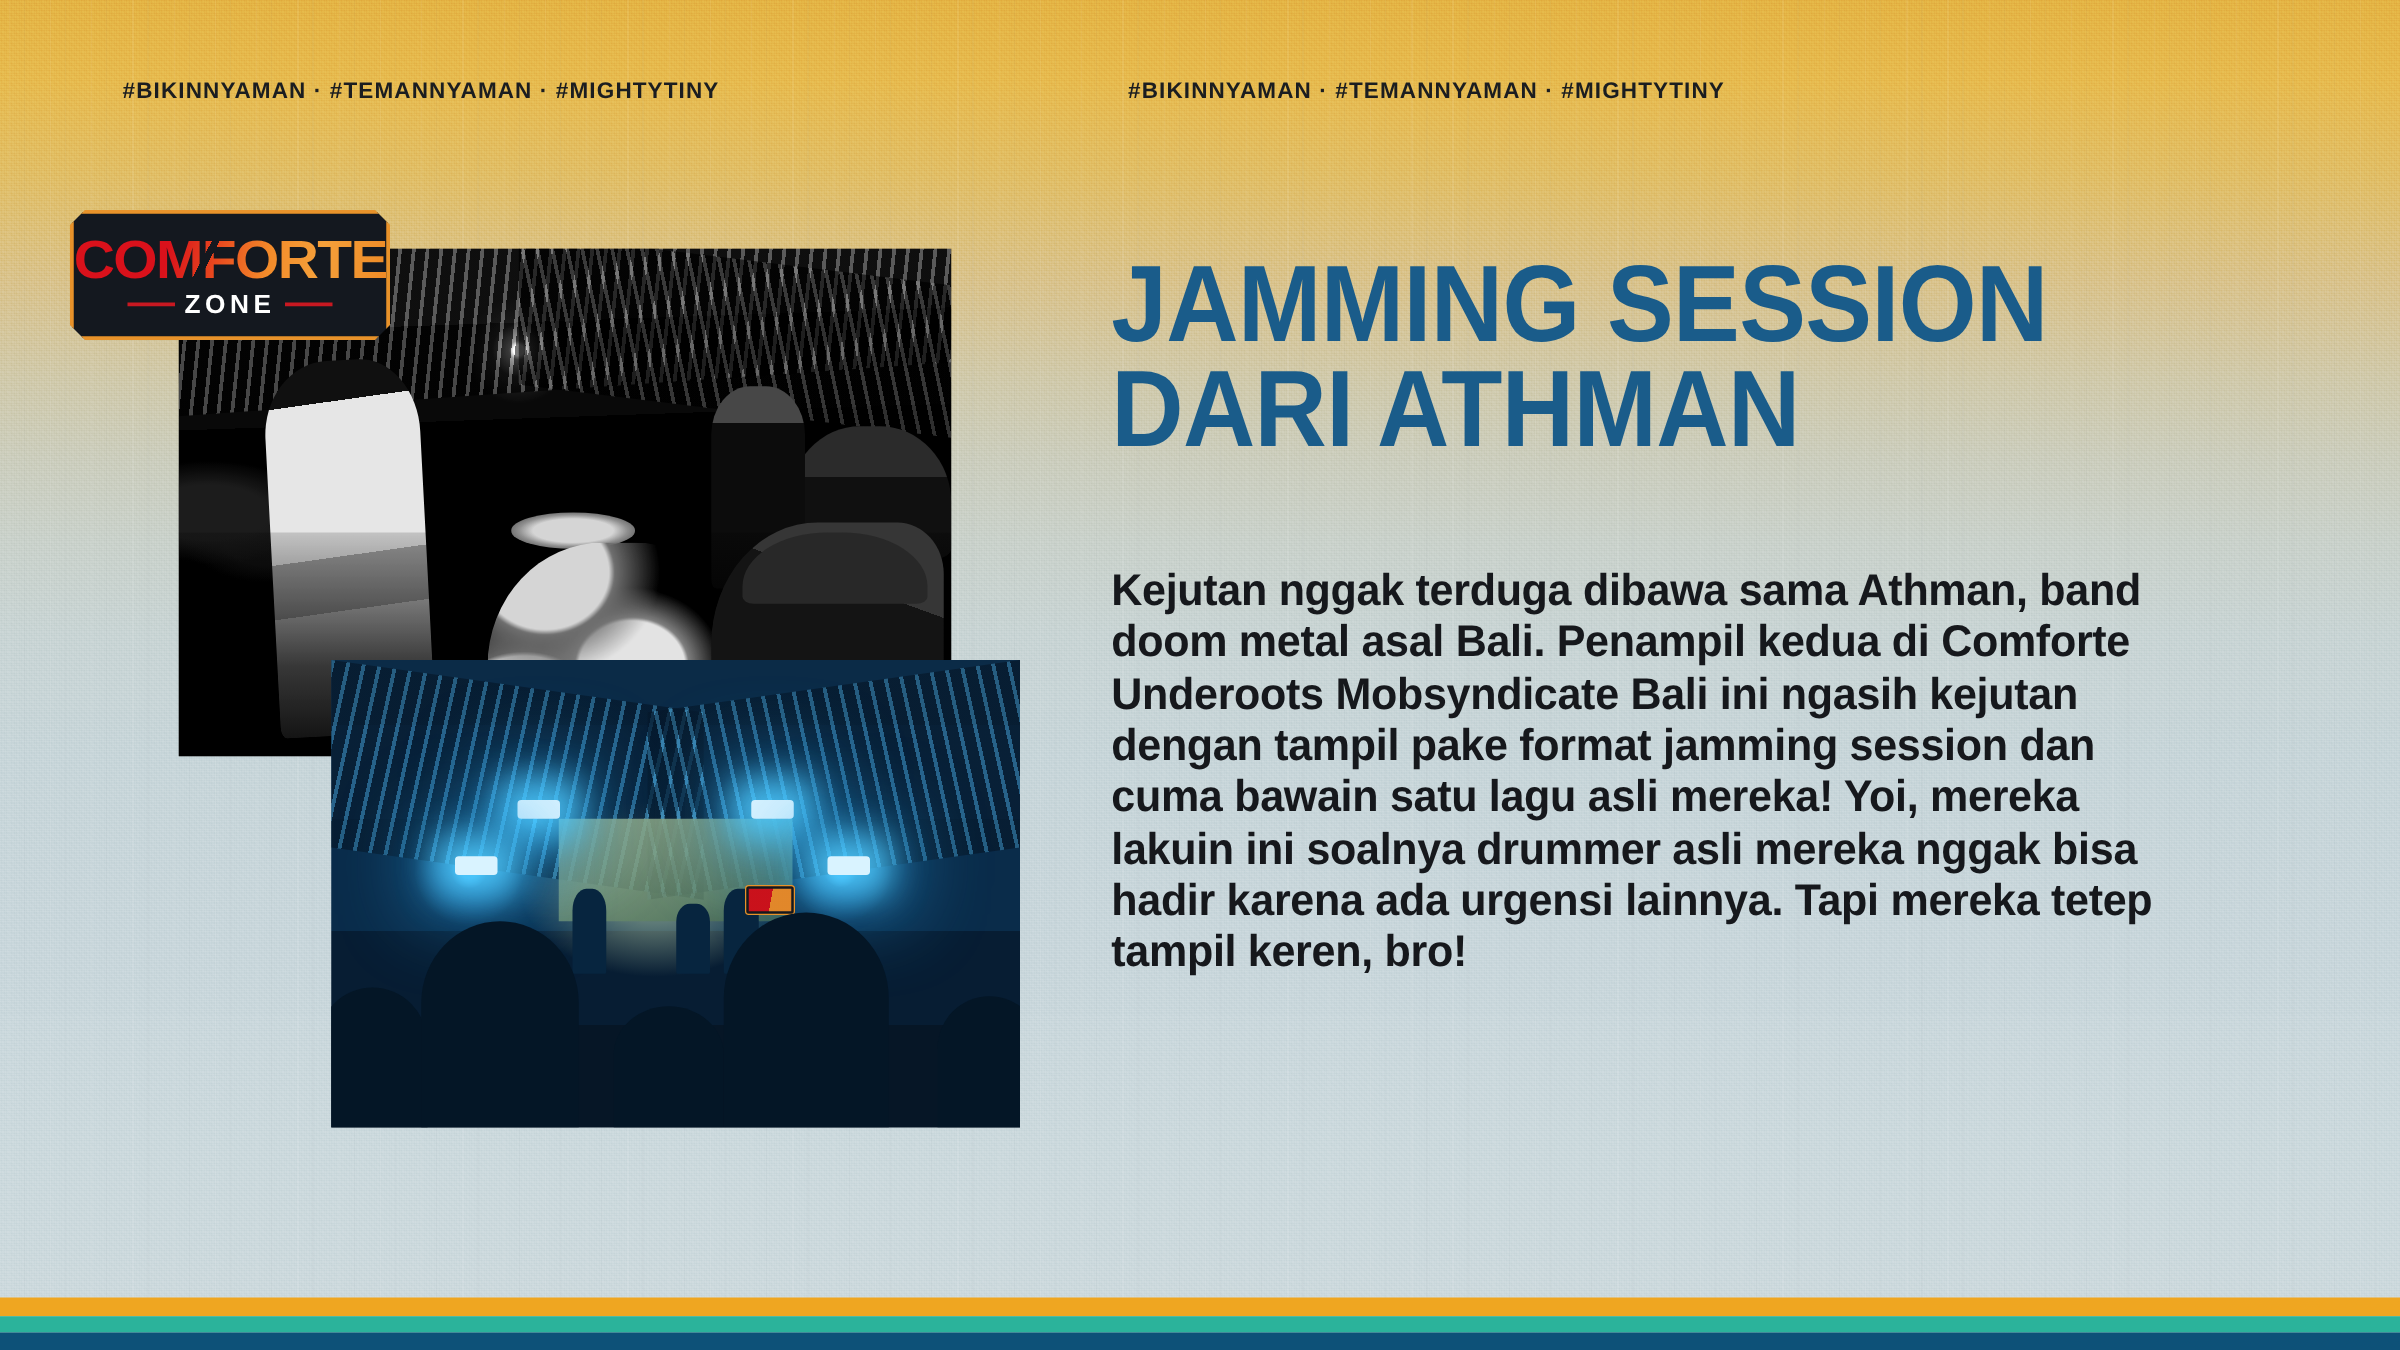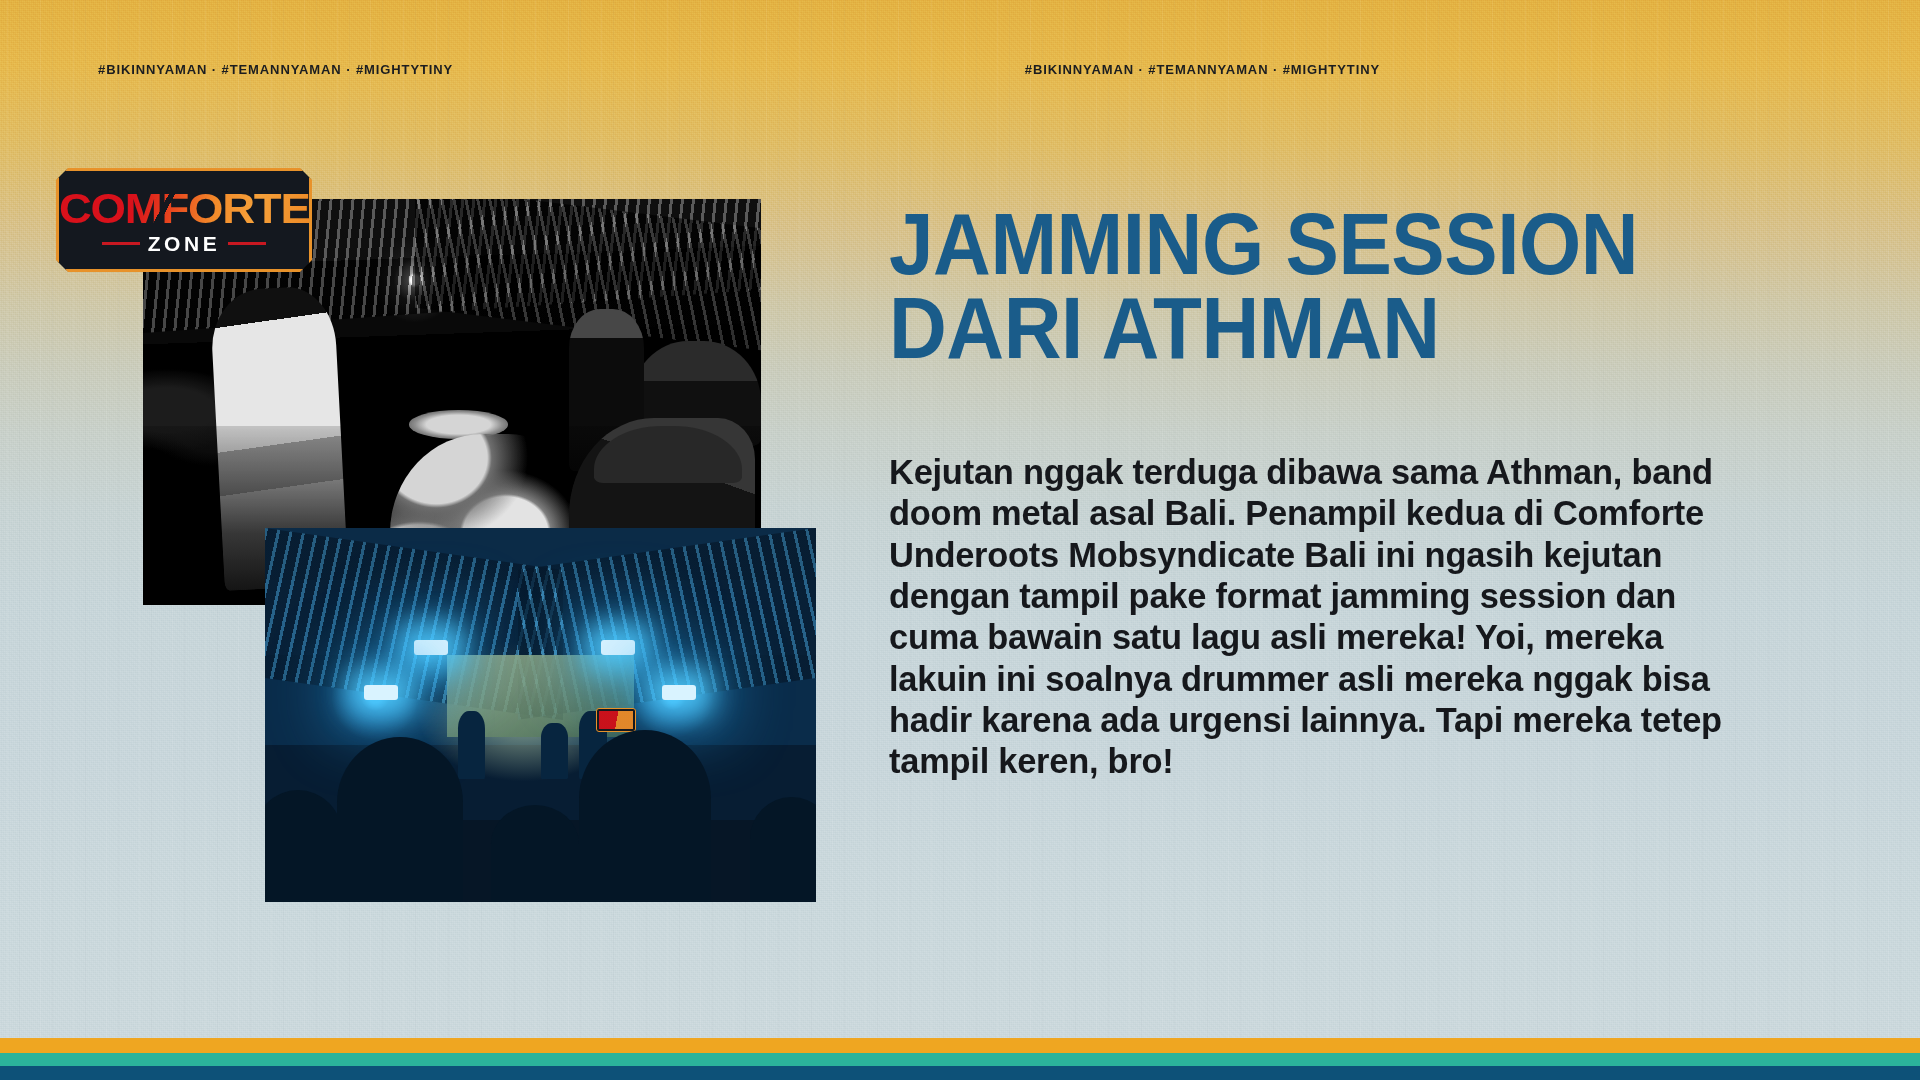--- a/index.html
+++ b/index.html
@@ -55,21 +55,21 @@
         rgba(255,255,255,.35) 7px 8px,
         rgba(255,255,255,.0) 8px 19px,
         rgba(120,130,140,.22) 19px 20px,
         rgba(255,255,255,.0) 20px 33px);
   }
 
   
   .hashtag-bar {
     position: absolute;
     top: 62px;
-    font-size: 13px;
+    font-size: 18px;
     font-weight: 700;
     letter-spacing: .9px;
     color: #1b1d20;
     white-space: nowrap;
     z-index: 6;
   }
   .hashtag-bar.left  { left: 98px; }
   .hashtag-bar.right { right: 540px; }
 
   

